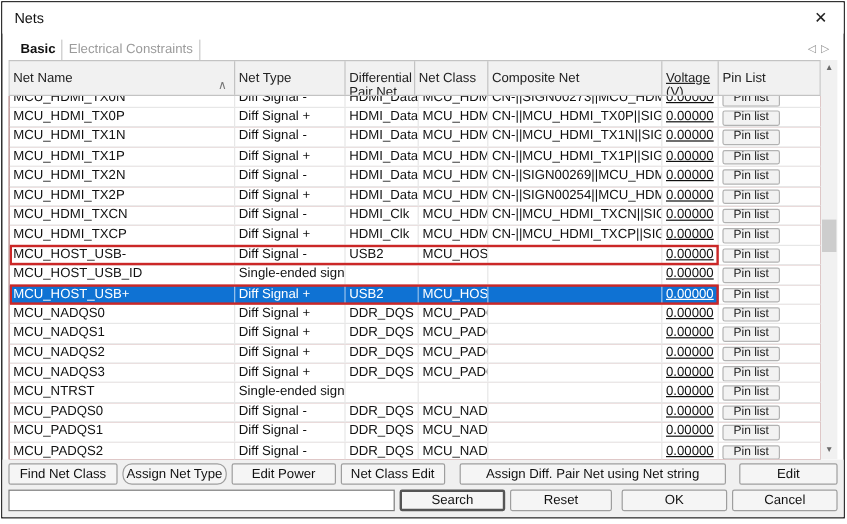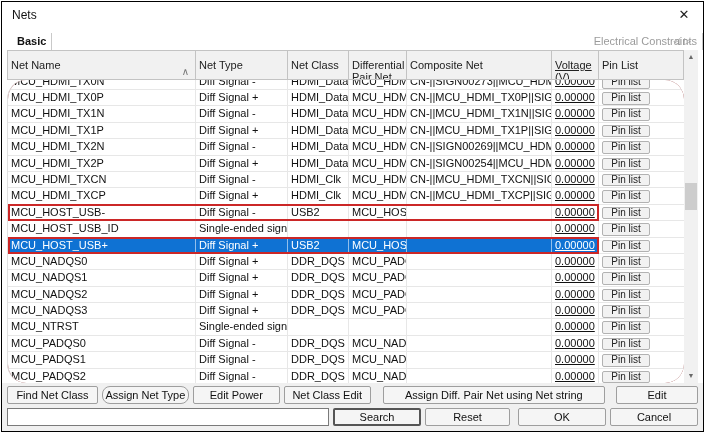--- a/index.html
+++ b/index.html
@@ -8,33 +8,33 @@
   .dialog {
     position: absolute; left: 1px; top: 1px; width: 703px; height: 431px;
     background: #fff; border: 1px solid #000000; display: flex; flex-direction: column;
   }
   
   .titlebar { height: 26px; position: relative; background: #fff; flex: 0 0 auto; }
   .title { position: absolute; left: 10px; top: 6px; font-size: 12px; color: #111; }
   .close-btn { position: absolute; right: 11px; top: 5px; width: 16px; height: 16px;
     font-size: 13px; color: #222; text-align: center; line-height: 16px; cursor: pointer; }
   
-  .tabstrip { height: 22px; position: relative; padding-left: 10px; display: flex; align-items: flex-end; flex: 0 0 auto; justify-content: space-between; }
+  .tabstrip { height: 22px; position: relative; padding-left: 10px; display: flex; align-items: flex-end; flex: 0 0 auto; }
   .tab { font-size: 11px; padding: 2px 5px 3px 5px; border-right: 1px solid #c9c9c9; }
   .tab.active { font-weight: 700; color: #111; }
   .tab.inactive { color: #9b9b9b; }
   .tab-arrows { position: absolute; right: 8px; bottom: 4px; font-size: 9px; color: #8f8f8f; letter-spacing: 4px; }
   
   .tablewrap { position: relative; margin: 0 5px; flex: 1 1 auto; overflow: hidden; }
   .grid { position: absolute; left: 0; top: 0; right: 14px; bottom: 0; }
   .thead { display: flex; height: 30px; background: #f1f1f1; border: 1px solid #c3c3c3; }
   .th { position: relative; font-size: 11px; color: #222; padding: 8px 3px; border-right: 1px solid #c3c3c3; overflow: hidden; line-height: 12px; }
   .th:last-child { border-right: none; }
   .sortmark { position: absolute; right: 6px; bottom: 1px; color: #777; font-size: 10px; }
-  .rows { position: absolute; left: 0; right: 0; top: 30px; bottom: 0; overflow: hidden; background: #7f1d1d; border-left: 1px solid #e0e0e0; border-radius: 19px; }
+  .rows { position: absolute; left: 0; right: 0; top: 30px; bottom: 0; overflow: hidden; background: #7f1d1d; border-left: 1px solid #e0e0e0; }
   .row { position: relative; display: flex; height: 16.4px; border-bottom: 1px solid #e7e7e7; background: #fff; }
   .row.clipped { height: 10px; }
   .row.clipped .cell { margin-top: -6px; }
   .cell { font-size: 11px; color: #111; padding: 1px 3px; border-right: 1px solid #e7e7e7; overflow: hidden; white-space: nowrap; line-height: 13.5px; }
   .c0 { width: 188px; } .c1 { width: 92px; } .c2 { width: 61px; } .c3 { width: 58px; }
   .c4 { width: 145px; } .c5 { width: 47px; text-align: left; text-decoration: underline; } .c6 { width: 84px; border-right: none; }
   .row.sel .cell:not(.c6) { background: #0f72d3; color: #fff; border-right-color: rgba(255,255,255,.55); }
   .redbox { display: none; position: absolute; left: 0; top: -1px; width: 591px; height: 17.4px;
     border: 2px solid #cb2727; pointer-events: none; z-index: 3; }
   .row.hl .redbox { display: block; }
@@ -81,26 +81,26 @@
       <div class="grid">
         <div class="thead">
             <div class="th c0">
     <span>Net Name</span>
     <span class="sortmark">∧</span>
   </div>
             <div class="th c1">
     <span>Net Type</span>
     
   </div>
+            <div class="th c3">
+    <span>Differential Pair Net</span>
+    
+  </div>
             <div class="th c2">
     <span>Net Class</span>
-    
-  </div>
-            <div class="th c3">
-    <span>Differential Pair Net</span>
     
   </div>
             <div class="th c4">
     <span>Composite Net</span>
     
   </div>
             <div class="th c5">
     <span>Voltage (V)</span>
     
   </div>

